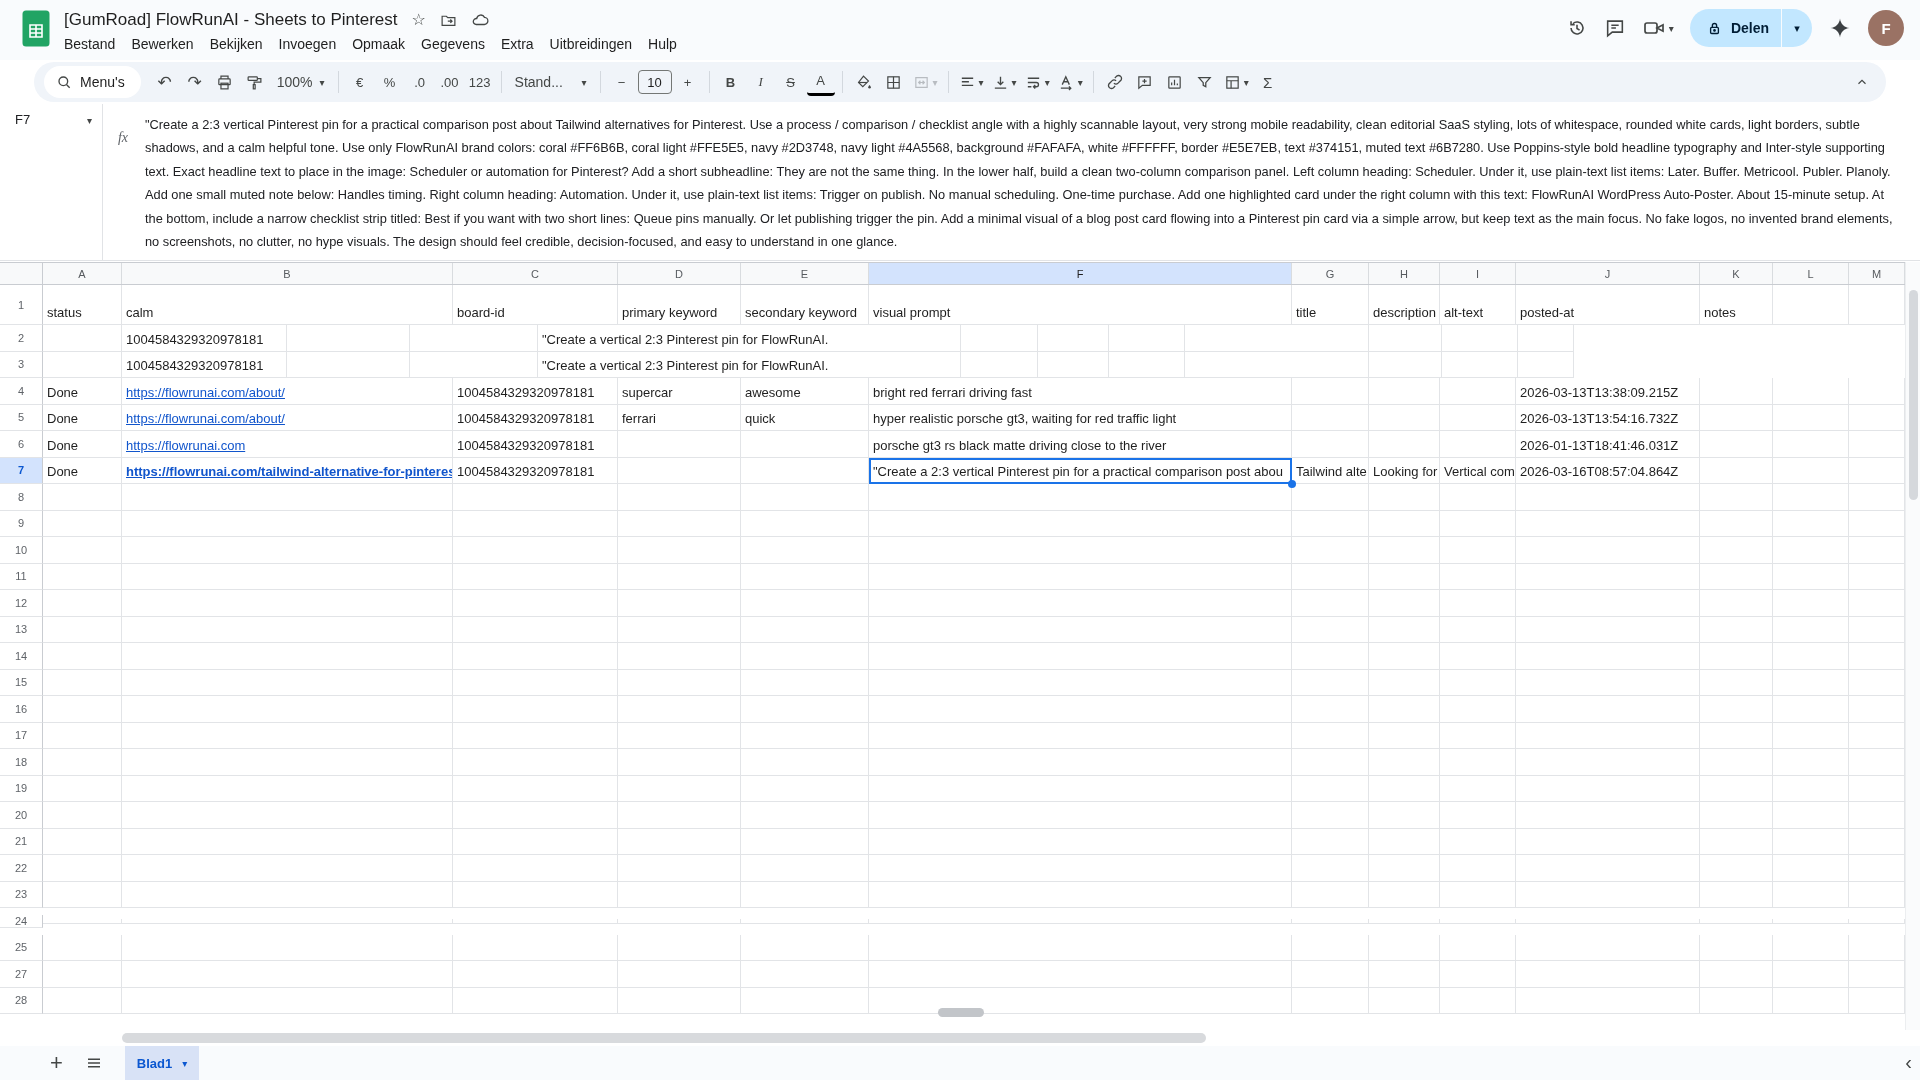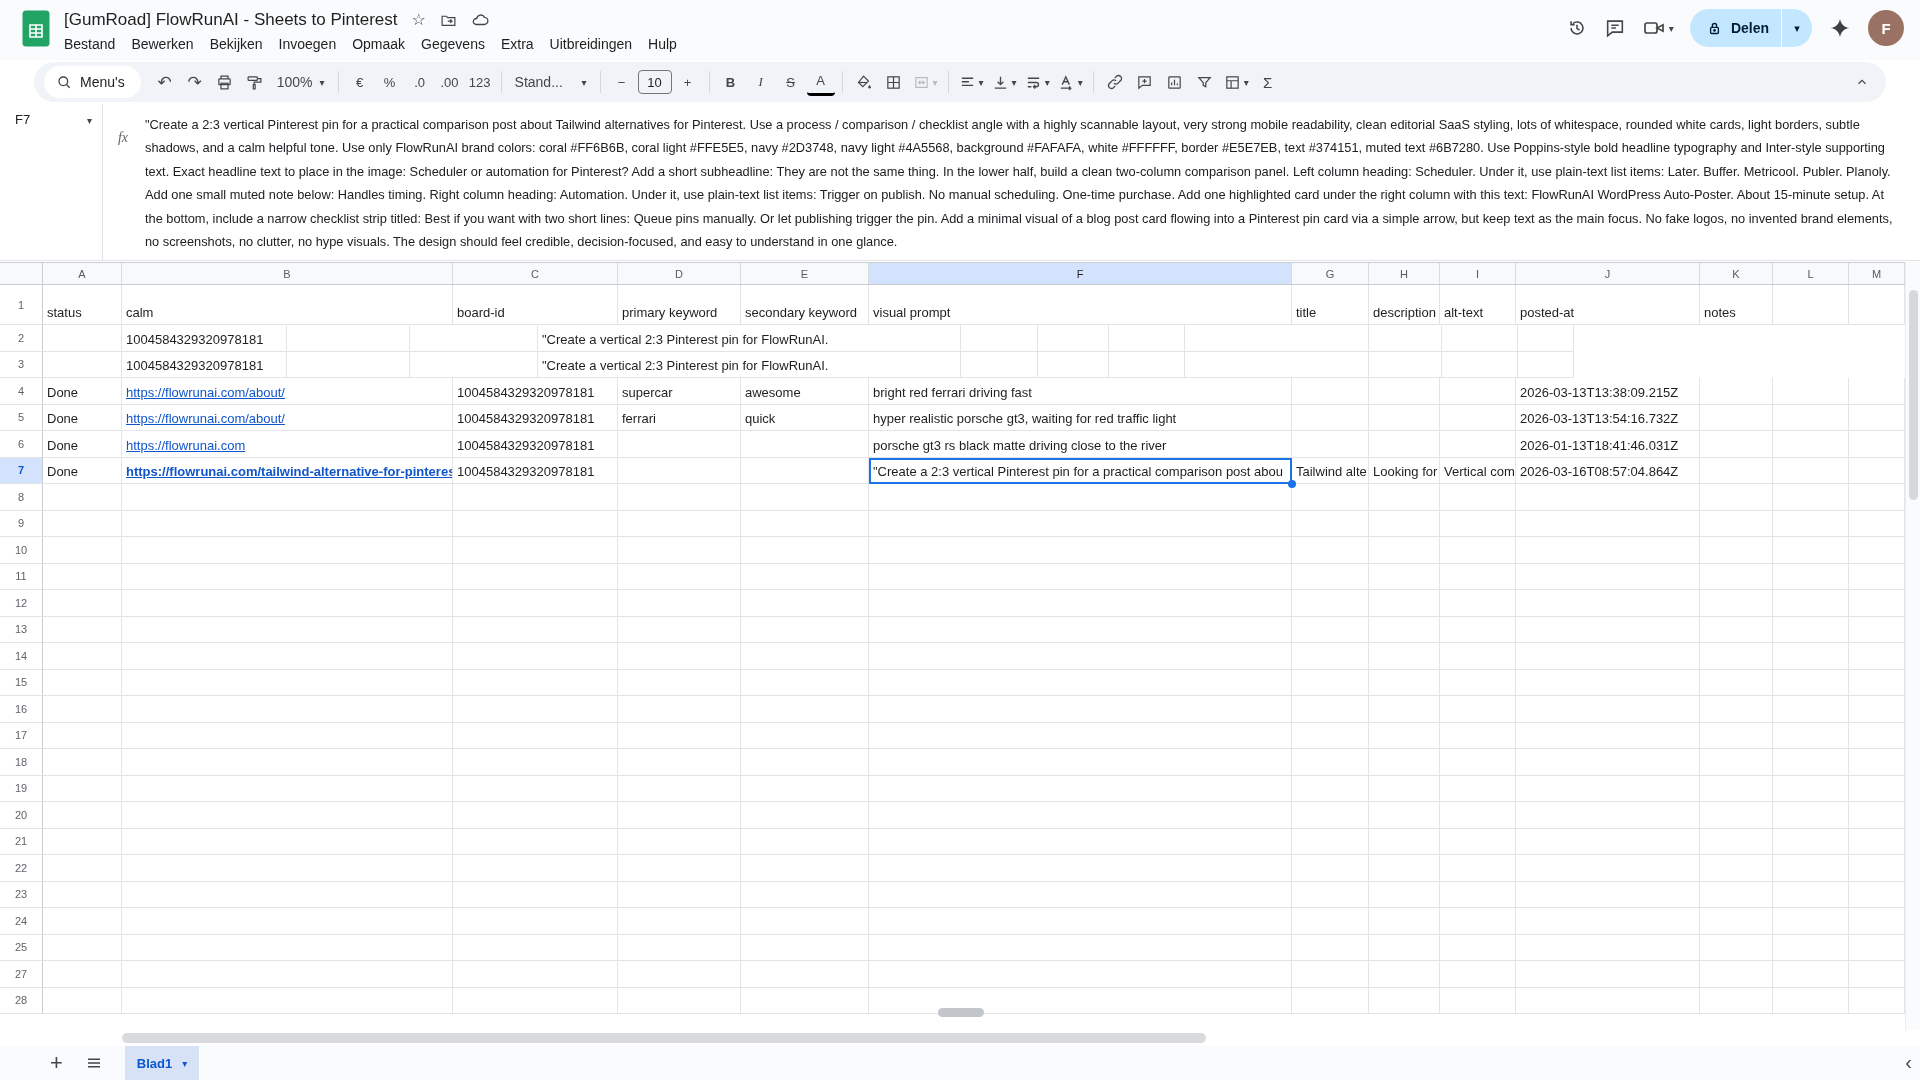--- a/index.html
+++ b/index.html
@@ -689,21 +689,21 @@
       <div class="cell" style="width: 128px;"></div>
       <div class="cell" style="width: 423px;"></div>
       <div class="cell" style="width: 77px;"></div>
       <div class="cell" style="width: 71px;"></div>
       <div class="cell" style="width: 76px;"></div>
       <div class="cell" style="width: 184px;"></div>
       <div class="cell" style="width: 73px;"></div>
       <div class="cell" style="width: 76px;"></div>
       <div class="cell" style="width: 56px;"></div>
     </div>
-    <div class="grow" style="height: 26.5px;">
+    <div class="grow" style="height: 26.5px; align-items: center;">
       <div class="gut">24</div>
       <div class="cell" style="width: 79px;"></div>
       <div class="cell" style="width: 331px;"></div>
       <div class="cell" style="width: 165px;"></div>
       <div class="cell" style="width: 123px;"></div>
       <div class="cell" style="width: 128px;"></div>
       <div class="cell" style="width: 423px;"></div>
       <div class="cell" style="width: 77px;"></div>
       <div class="cell" style="width: 71px;"></div>
       <div class="cell" style="width: 76px;"></div>

